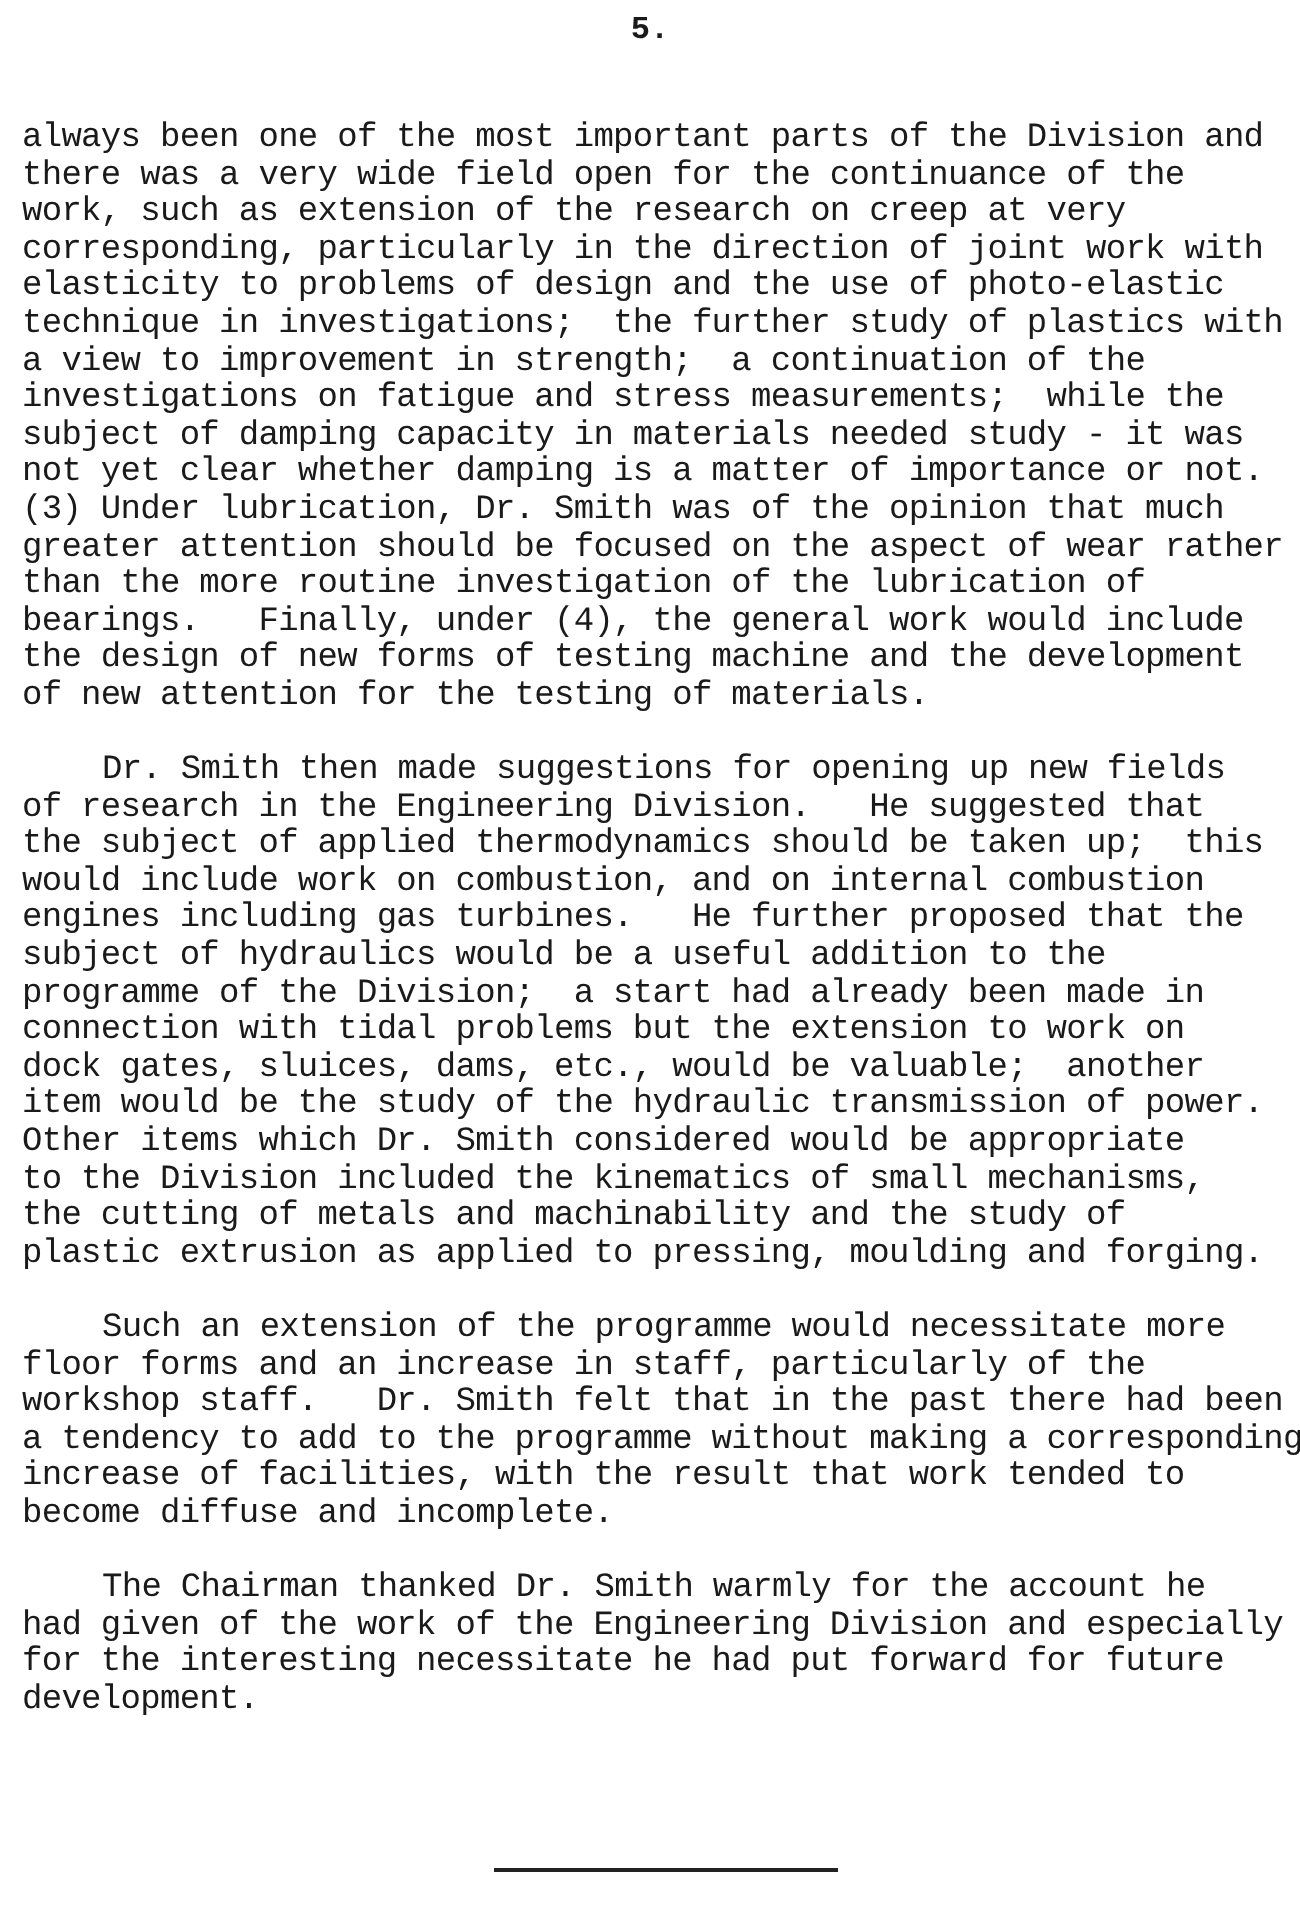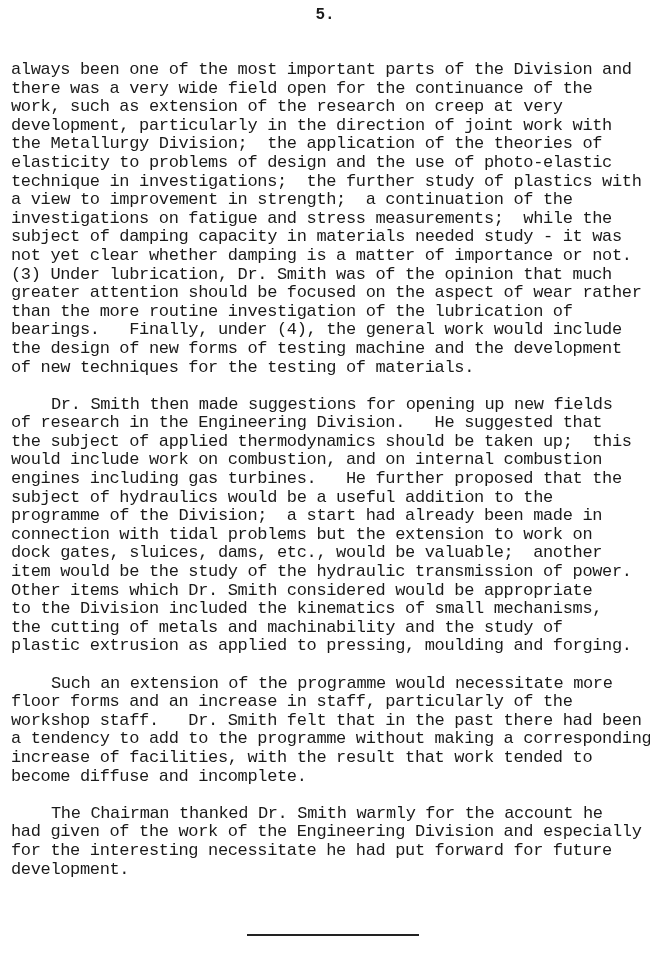--- a/index.html
+++ b/index.html
@@ -29,34 +29,33 @@
 </head>
 <body>
 
 <div class="page-number">5.</div>
 
 <div class="body-text">
   <div class="para">
     <span class="line">always been one of the most important parts of the Division and</span>
     <span class="line">there was a very wide field open for the continuance of the</span>
     <span class="line">work, such as extension of the research on creep at very</span>
-    <span class="line">development, particularly in the direction of joint work with</span>
-    <span class="line">the Metallurgy Division;  the application of the theories of</span>
+    <span class="line">corresponding, particularly in the direction of joint work with</span>
     <span class="line">elasticity to problems of design and the use of photo-elastic</span>
     <span class="line">technique in investigations;  the further study of plastics with</span>
     <span class="line">a view to improvement in strength;  a continuation of the</span>
     <span class="line">investigations on fatigue and stress measurements;  while the</span>
     <span class="line">subject of damping capacity in materials needed study - it was</span>
     <span class="line">not yet clear whether damping is a matter of importance or not.</span>
     <span class="line">(3) Under lubrication, Dr. Smith was of the opinion that much</span>
     <span class="line">greater attention should be focused on the aspect of wear rather</span>
     <span class="line">than the more routine investigation of the lubrication of</span>
     <span class="line">bearings.   Finally, under (4), the general work would include</span>
     <span class="line">the design of new forms of testing machine and the development</span>
-    <span class="line">of new techniques for the testing of materials.</span>
+    <span class="line">of new attention for the testing of materials.</span>
   </div>
 
   <div class="para">
     <span class="line indent">Dr. Smith then made suggestions for opening up new fields</span>
     <span class="line">of research in the Engineering Division.   He suggested that</span>
     <span class="line">the subject of applied thermodynamics should be taken up;  this</span>
     <span class="line">would include work on combustion, and on internal combustion</span>
     <span class="line">engines including gas turbines.   He further proposed that the</span>
     <span class="line">subject of hydraulics would be a useful addition to the</span>
     <span class="line">programme of the Division;  a start had already been made in</span>

